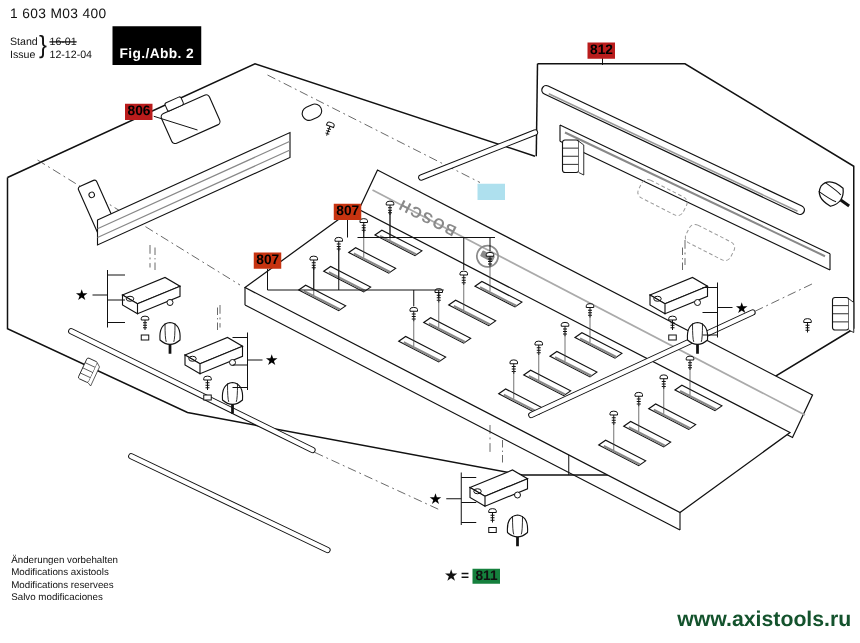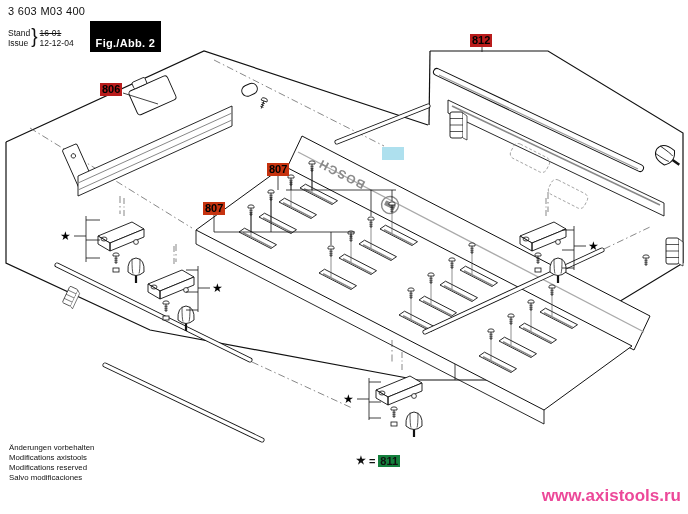--- a/index.html
+++ b/index.html
@@ -17,21 +17,21 @@
   .lbl{position:absolute;font-weight:bold;font-size:11px;line-height:13px;
        padding:0 2px;color:#000;cursor:pointer;}
   .lbl.cyan{background:#b91c1c;}
   .lbl.red{background:#c63310;}
   .star{position:absolute;font-size:12px;line-height:12px;color:#000;}
   .legend{position:absolute;left:356px;top:454px;font-size:11px;font-weight:bold;
           display:flex;align-items:center;gap:3px;}
   .legend .cyan-bg{background:#15803d;padding:0 2px;}
   .patch{position:absolute;left:382px;top:147px;width:22px;height:13px;background:#aadeed;opacity:.95;}
   .notes{position:absolute;left:9px;top:443px;font-size:7.8px;line-height:1.28;}
-  .watermark{position:absolute;right:7px;top:486px;font-size:17px;font-weight:bold;color:#ec4899;}
+  .watermark{position:absolute;right:7px;top:486px;font-size:17px;font-weight:bold;color:#14532d;}
 </style>
 </head>
 <body>
 
 <div class="page">
 
   <svg class="diagram" width="688" height="514" viewBox="0 0 688 514">
     <defs>
       <g id="screw">
         <path d="M-3,-1.4 A3,1.7 0 0 1 3,-1.4 L3,0 L-3,0 Z" fill="#fff" stroke="#111" stroke-width="0.8"></path>
@@ -195,21 +195,21 @@
     <use href="#foot" x="518" y="212"></use>
     <use href="#foot" x="374" y="366"></use>
     <g fill="none" stroke="#111" stroke-width="0.8">
       <path d="M74,236 H86 M86,216 V262 M86,220 H100 M86,240 H100 M86,258 H100"></path>
       <path d="M210,288 H198 M198,266 V312 M198,270 H186 M198,292 H186 M198,310 H186"></path>
       <path d="M586,246 H574 M574,226 V270 M574,230 H562 M574,250 H562 M574,268 H562"></path>
       <path d="M357,399 H369 M369,378 V420 M369,382 H381 M369,402 H381 M369,418 H381"></path>
     </g>
   </svg>
 
-  <div class="hdr-part">3 603 M03 400</div>
+  <div class="hdr-part">1 603 M03 400</div>
   <div class="hdr-row">
     <div class="si">
       <div class="si-labels">
         <div>Stand</div>
         <div>Issue</div>
       </div>
       <div class="si-brace">}</div>
       <div class="si-dates">
         <div class="strike">16-01</div>
         <div>12-12-04</div>
@@ -231,18 +231,18 @@
 
   <div class="legend">
     <span>★</span>
     <span>=</span>
     <span class="cyan-bg">811</span>
   </div>
 
   <div class="notes">
     <div>Änderungen vorbehalten</div>
     <div>Modifications axistools</div>
-    <div>Modifications reserved</div>
+    <div>Modifications reservees</div>
     <div>Salvo modificaciones</div>
   </div>
   <div class="watermark">www.axistools.ru</div>
 
 </div>
 
 </body></html>

